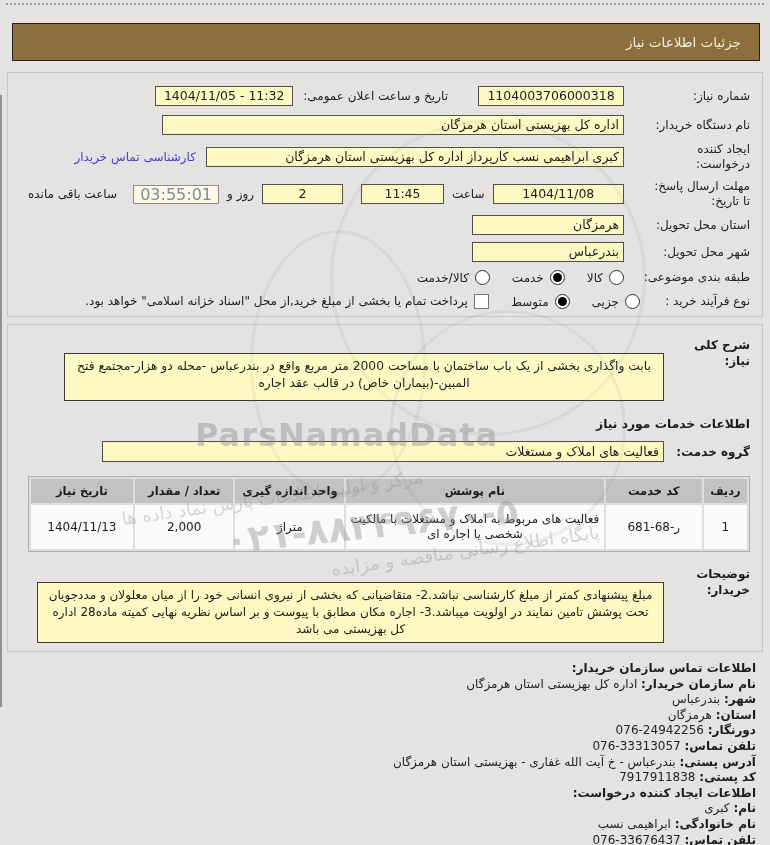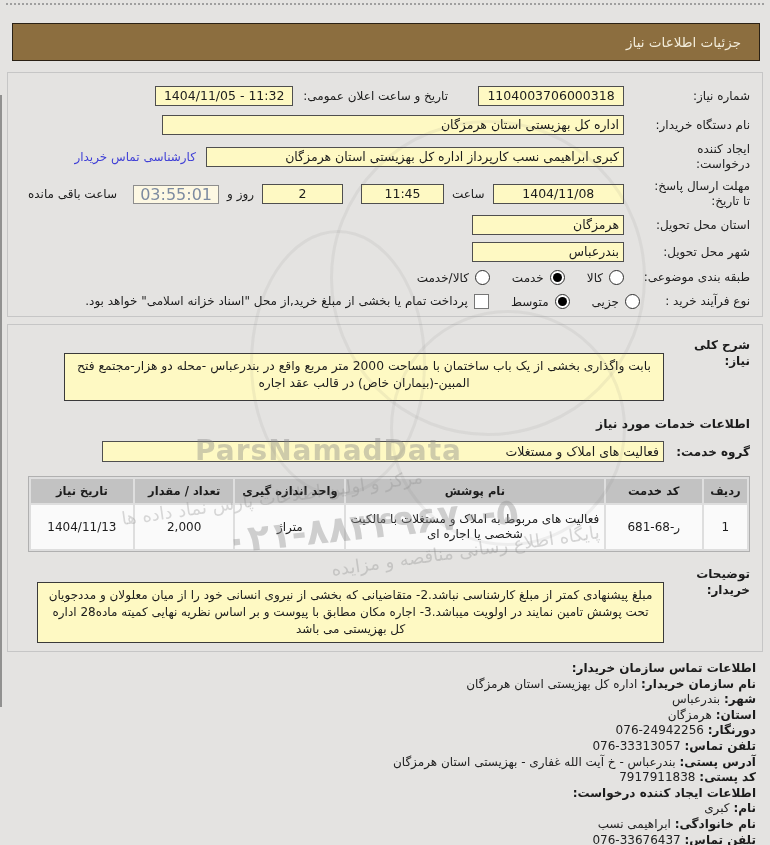--- a/index.html
+++ b/index.html
@@ -66,21 +66,21 @@
     margin:14px 12px 0 auto;border:1px solid #b0b0b0;background:#dedede;}
   table.svc th{background:#c2c2c2;font-size:11.5px;font-weight:bold;height:24px;padding:0 3px;}
   table.svc td{background:#fafafa;font-size:12px;text-align:center;height:40px;padding:2px 4px;line-height:15px;}
   .notes-row{margin-top:10px;}
 
   .contact{padding:0 14px;margin-top:9px;line-height:15.6px;font-size:12px;}
   .contact b{font-size:12px;}
   .cline span{color:#222;}
 
   .wm{position:absolute;pointer-events:none;z-index:50;}
-  .wm-latin{left:195px;top:434px;font-size:28px;font-weight:bold;color:rgba(130,130,130,.38);letter-spacing:1px;}
+  .wm-latin{left:195px;top:416px;font-size:32px;font-weight:bold;color:rgba(130,130,130,.38);letter-spacing:1px;}
   .wm-phone{left:225px;top:505px;font-size:36px;font-weight:bold;color:rgba(145,145,145,.42);transform:rotate(-6deg);}
   .wm-fa1{left:330px;top:540px;font-size:18px;color:rgba(140,140,140,.35);transform:rotate(-8deg);}
   .wm-fa2{left:120px;top:487px;font-size:18px;color:rgba(140,140,140,.32);transform:rotate(-8deg);}
   .wm-circle{border:3px solid rgba(110,110,110,.09);border-radius:50%;}
   .wm-c1{left:330px;top:120px;width:310px;height:310px;}
   .wm-c2{left:390px;top:310px;width:230px;height:230px;}
   .wm-c3{left:250px;top:230px;width:170px;height:260px;}
 </style>
 </head>
 <body dir="rtl">

